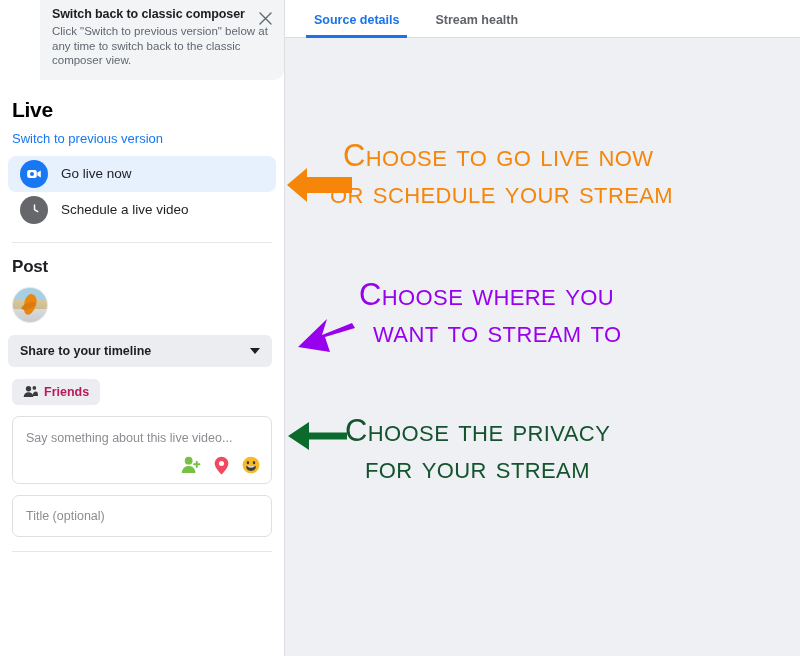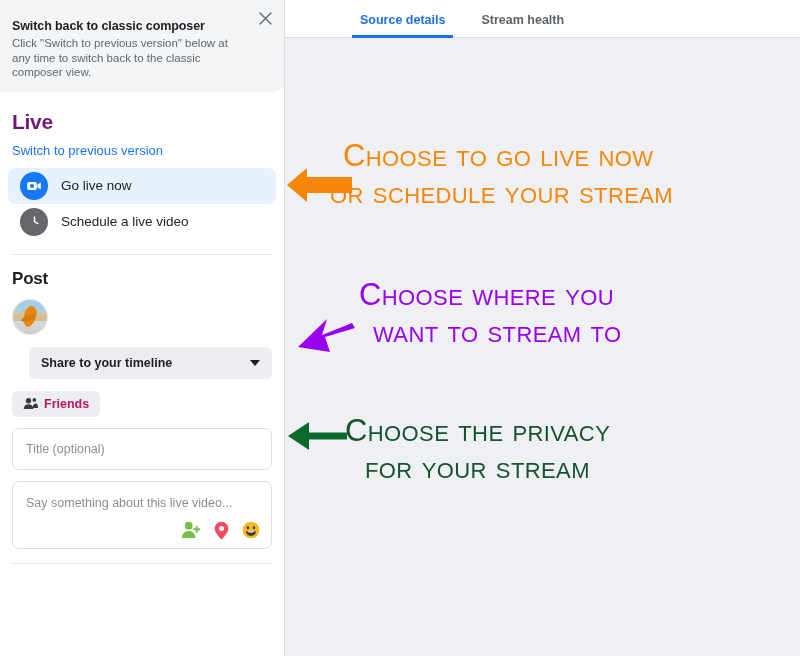--- a/index.html
+++ b/index.html
@@ -28,23 +28,24 @@
     height: 656px;
     background: #ffffff;
     box-sizing: border-box;
     overflow: hidden;
     flex: 0 0 284px;
   }
 
   .banner {
     background: #f3f4f6;
     border-bottom-right-radius: 10px;
-    padding: 18px 14px 12px 12px;
+    padding: 6px 14px 12px 12px;
     position: relative;
     min-height: 44px;
+    margin-left: 40px;
   }
   .banner-title {
     font-size: 12.5px;
     font-weight: bold;
     color: #1c1e21;
     line-height: 16px;
     margin: 0 0 2px 0;
     letter-spacing: -0.1px;
   }
   .banner-body {
@@ -63,21 +64,21 @@
     color: #606770;
     cursor: pointer;
     display: flex;
     align-items: center;
     justify-content: center;
   }
 
   .live-heading {
     font-size: 21px;
     font-weight: bold;
-    color: #701a75;
+    color: #000000;
     margin: 18px 0 0 12px;
     letter-spacing: -0.3px;
   }
   .switch-link {
     display: block;
     font-size: 13px;
     color: #1877f2;
     margin: 9px 0 10px 12px;
     text-decoration: none;
     cursor: pointer;
@@ -152,21 +153,21 @@
     left: 8px;
     top: 15px;
     width: 15px;
     height: 6px;
     background: #d87c10;
     border-radius: 50%;
     transform: rotate(-22deg);
   }
 
   .select-box {
-    margin: 12px 12px 0 29px;
+    margin: 12px 12px 0 8px;
     background: #ebedf0;
     border-radius: 6px;
     height: 32px;
     display: flex;
     align-items: center;
     justify-content: space-between;
     padding: 0 12px;
     cursor: pointer;
   }
   .select-label {
@@ -276,21 +277,21 @@
   .tab {
     position: relative;
     font-size: 12.5px;
     font-weight: bold;
     color: #5f6368;
     padding: 0 4px 10px 4px;
     margin-right: 28px;
     cursor: pointer;
     white-space: nowrap;
   }
-  .tab.active { color: #1a73e8; margin-left: 46px; }
+  .tab.active { color: #1a73e8; }
   .tab.active::after {
     content: "";
     position: absolute;
     left: -4px; right: -4px; bottom: -1px;
     height: 3px;
     background: #1a73e8;
   }
 
   .annotations {
     position: absolute;
@@ -373,24 +374,20 @@
     <div class="privacy-chip">
       <span style="display:flex;">
         <svg width="15" height="13" viewBox="0 0 18 15" aria-hidden="true">
           <circle cx="6.6" cy="4.2" r="3.2" fill="#3a3b3c"></circle>
           <path d="M0.8 14 C0.8 10.4 3.4 8.4 6.6 8.4 C9.8 8.4 12.4 10.4 12.4 14 Z" fill="#3a3b3c"></path>
           <circle cx="13.6" cy="3.2" r="2.2" fill="#3a3b3c"></circle>
           <path d="M11.2 13 C11.6 9.8 13.2 7.6 15.4 7.6 C17 7.6 17.9 9.2 17.9 11 L17.9 13 Z" fill="#3a3b3c"></path>
         </svg>
       </span>
       <span class="privacy-chip-label">Friends</span>
-    </div>
-
-    <div class="field title">
-      <span class="placeholder">Title (optional)</span>
     </div>
 
     <div class="field desc">
       <span class="placeholder">Say something about this live video...</span>
       <div class="desc-icons">
         <span class="ic">
           <svg width="20" height="18" viewBox="0 0 22 20" aria-hidden="true">
             <circle cx="8.4" cy="5.2" r="4.3" fill="#76c043"></circle>
             <path d="M0.8 19 C0.8 14 4.2 11 8.4 11 C12.6 11 16 14 16 19 Z" fill="#76c043"></path>
             <path d="M17.4 6.2 v6 M14.4 9.2 h6" stroke="#76c043" stroke-width="2.1" stroke-linecap="round"></path>
@@ -407,20 +404,24 @@
             <circle cx="10" cy="10" r="9.3" fill="#f7b928"></circle>
             <ellipse cx="6.6" cy="7.4" rx="1.35" ry="1.8" fill="#3c3c3c"></ellipse>
             <ellipse cx="13.4" cy="7.4" rx="1.35" ry="1.8" fill="#3c3c3c"></ellipse>
             <path d="M4.6 11.4 H15.4 C15.4 14.6 13 16.6 10 16.6 C7 16.6 4.6 14.6 4.6 11.4 Z" fill="#3c3c3c"></path>
             <path d="M6.2 11.4 H13.8 C13.6 12.3 12 12.8 10 12.8 C8 12.8 6.4 12.3 6.2 11.4 Z" fill="#ffffff"></path>
           </svg>
         </span>
       </div>
     </div>
 
+    <div class="field title">
+      <span class="placeholder">Title (optional)</span>
+    </div>
+
     <div class="gaming-divider"></div>
 
 
   </div>
 
   <div class="right">
 
     <div class="tabbar">
       <div class="tab active">Source details</div>
       <div class="tab">Stream health</div>

